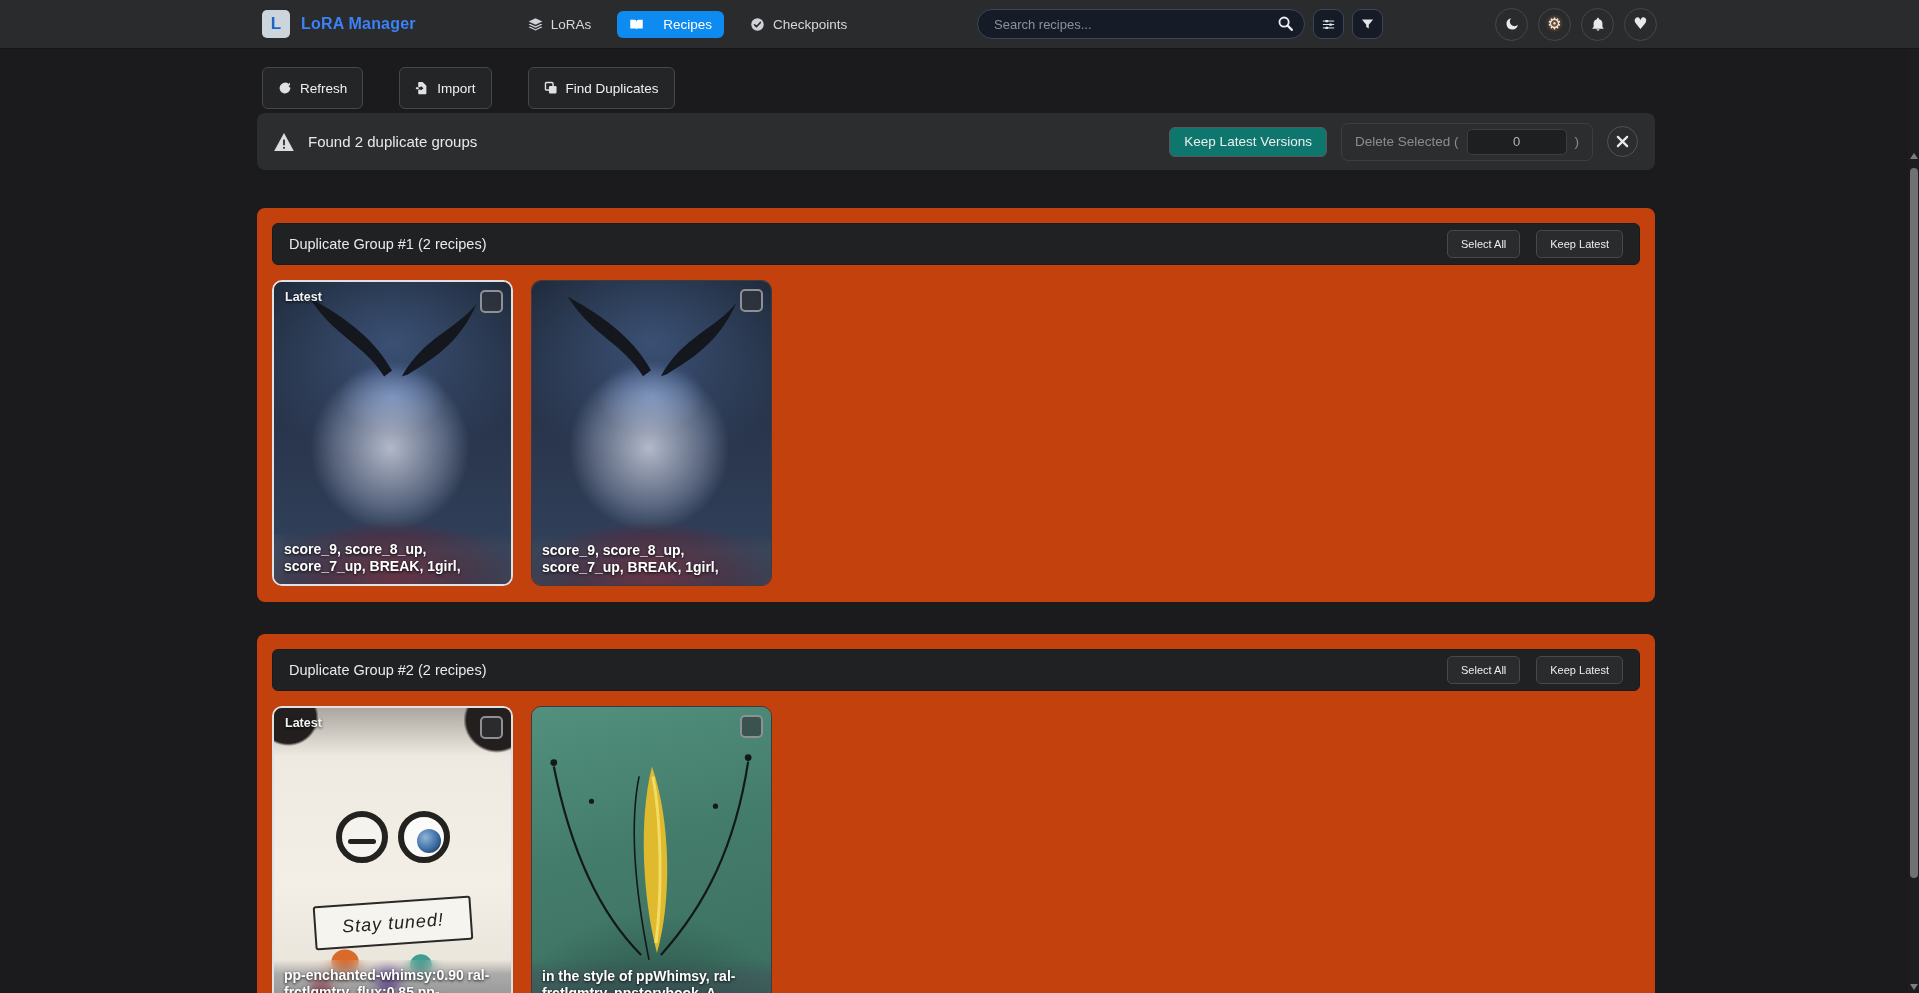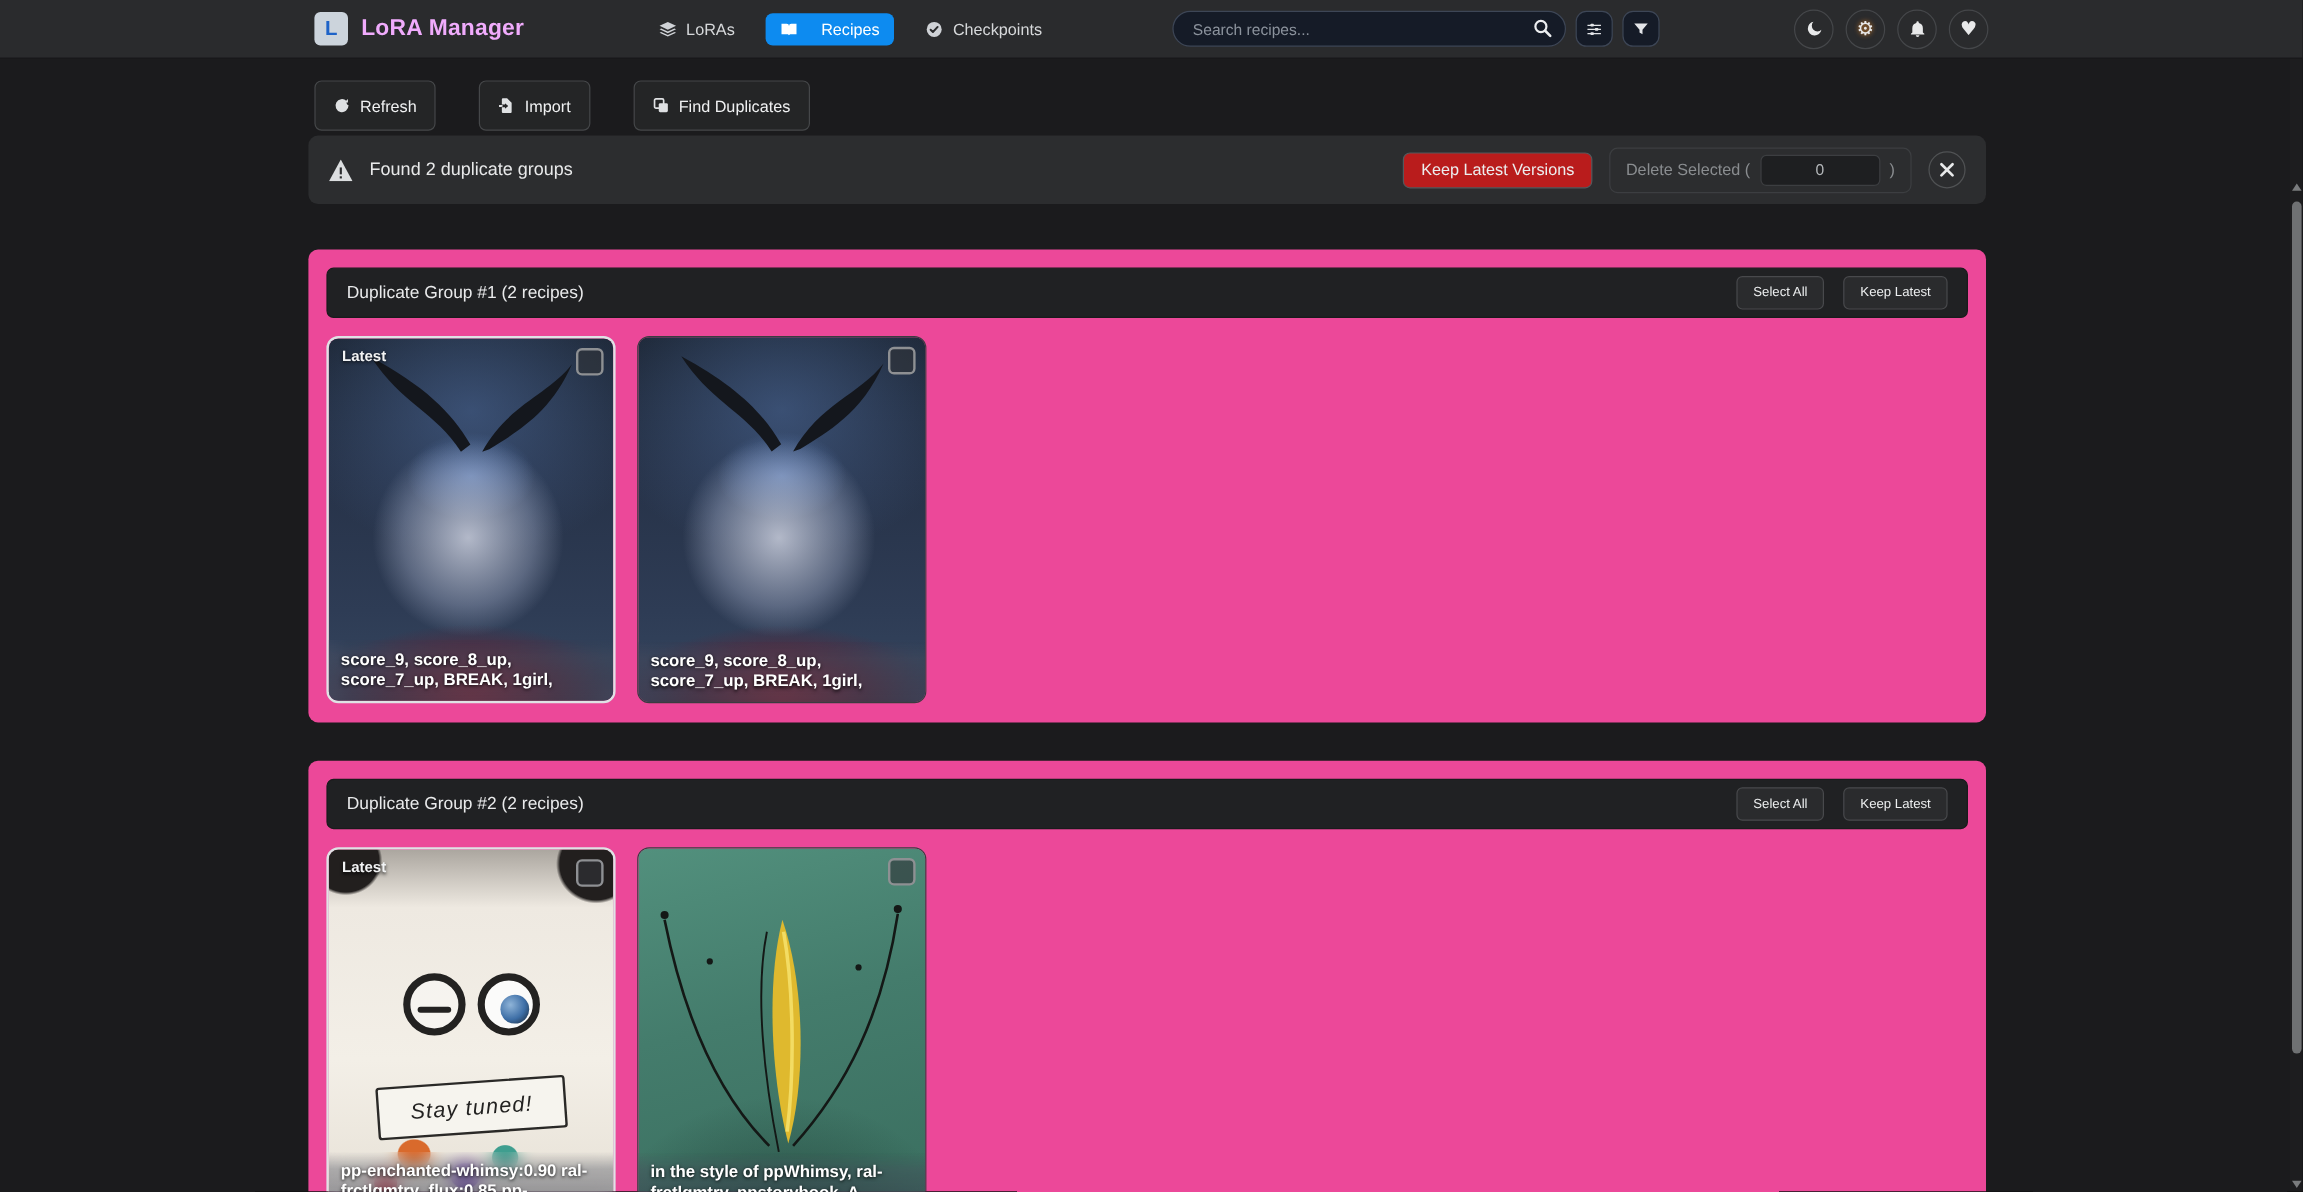--- a/index.html
+++ b/index.html
@@ -6,21 +6,21 @@
   html,body { background:#111; }
   body { font-family:"Liberation Sans","DejaVu Sans",sans-serif; }
   .stage { position:relative; width:1919px; height:993px; background:#1b1b1d; overflow:hidden; }
 
   
   .navbar { position:absolute; top:0; left:0; width:1919px; height:49px; background:#2a2b2d;
             border-bottom:1px solid #161617; display:flex; align-items:center; padding:0 262px; }
   .nav-left { display:flex; align-items:center; gap:11px; }
   .logo { width:28px; height:28px; background:#ccd4dc; border-radius:5px; display:flex; align-items:center;
           justify-content:center; font-weight:bold; font-size:17px; color:#1e63c8; }
-  .app-title { color:#f0abfc; font-size:19px; font-weight:bold; letter-spacing:.2px; }
+  .app-title { color:#3b82f6; font-size:16px; font-weight:bold; letter-spacing:.2px; }
   .nav-center { display:flex; gap:14px; margin-left:100px; }
   .nav-item { display:flex; align-items:center; gap:8px; color:#d6d8da; font-size:13.5px; padding:6px 12px;
               border-radius:6px; cursor:pointer; text-decoration:none; }
   .nav-item svg { width:15px; height:15px; fill:#cfd2d6; }
   .nav-item.active { background:#0d8bf0; color:#fff;gap:19px; }
   .nav-item.active svg { fill:#fff; }
   .search-wrap { position:relative; margin-left:auto; width:328px; height:30px; }
   .search-wrap input { width:100%; height:100%; background:#151b27; border:1px solid #3d4656; border-radius:15px;
                        color:#cfd2d6; font-size:13px; padding:0 36px 0 16px; outline:none;
                        font-family:"Liberation Sans","DejaVu Sans",sans-serif; }
@@ -43,33 +43,33 @@
             font-family:"Liberation Sans","DejaVu Sans",sans-serif; }
   .tb-btn svg { width:14px; height:14px; fill:#dfe1e3; stroke:#dfe1e3; }
 
   
   .alert { position:absolute; top:113px; left:257px; width:1398px; height:57px; background:#2c2d2f; border-radius:8px;
            display:flex; align-items:center; padding:0 17px; }
   .alert-left { display:flex; align-items:center; gap:14px; }
   .warn-ic { width:20px; height:18px; }
   .alert-msg { color:#e8e9ea; font-size:15px; }
   .alert-right { margin-left:auto; display:flex; align-items:center; gap:14px; }
-  .klv-btn { height:30px; background:#b91c1c; border:1px solid #55585c; border-radius:6px; color:#eceeef;
+  .klv-btn { height:30px; background:#0f766e; border:1px solid #55585c; border-radius:6px; color:#eceeef;
              font-size:13.5px; padding:0 14px; cursor:pointer; font-family:"Liberation Sans","DejaVu Sans",sans-serif; }
   .del-group { height:38px; border:1px solid #3c3e41; border-radius:7px; display:flex; align-items:center; gap:8px;
                padding:0 13px; color:#8a8d90; font-size:13.5px; }
   .del-group input { width:100px; height:26px; background:#1e1f21; border:1px solid #3c3e41; border-radius:5px;
                      color:#b4b7ba; text-align:center; font-size:13px; outline:none;
                      font-family:"Liberation Sans","DejaVu Sans",sans-serif; }
   .close-btn { width:31px; height:31px; border-radius:50%; border:1px solid #505254; background:transparent;
                display:flex; align-items:center; justify-content:center; cursor:pointer; }
   .close-btn svg { width:13px; height:13px; stroke:#e8e9ea; stroke-width:2.4; }
 
   
-  .group { position:absolute; left:257px; width:1398px; background:#ec4899; border-radius:8px; padding:15px; }
+  .group { position:absolute; left:257px; width:1398px; background:#c2410c; border-radius:8px; padding:15px; }
   .group-1 { top:208px; height:394px; }
   .group-2 { top:634px; height:420px; }
   .group-head { height:42px; background:#202123; border:1px solid #1a1b1c; border-radius:6px; display:flex;
                 align-items:center; padding:0 16px; }
   .group-title { color:#e9eaeb; font-size:14.5px; }
   .group-btns { margin-left:auto; display:flex; gap:16px; }
   .g-btn { height:28px; background:#2a2b2d; border:1px solid #48494c; border-radius:5px; color:#eceeef;
            font-size:11px; padding:0 13px; cursor:pointer; font-family:"Liberation Sans","DejaVu Sans",sans-serif; }
   .cards { display:flex; gap:18px; margin-top:15px; }
   .card { position:relative; width:241px; height:306px; border-radius:10px; overflow:hidden;

